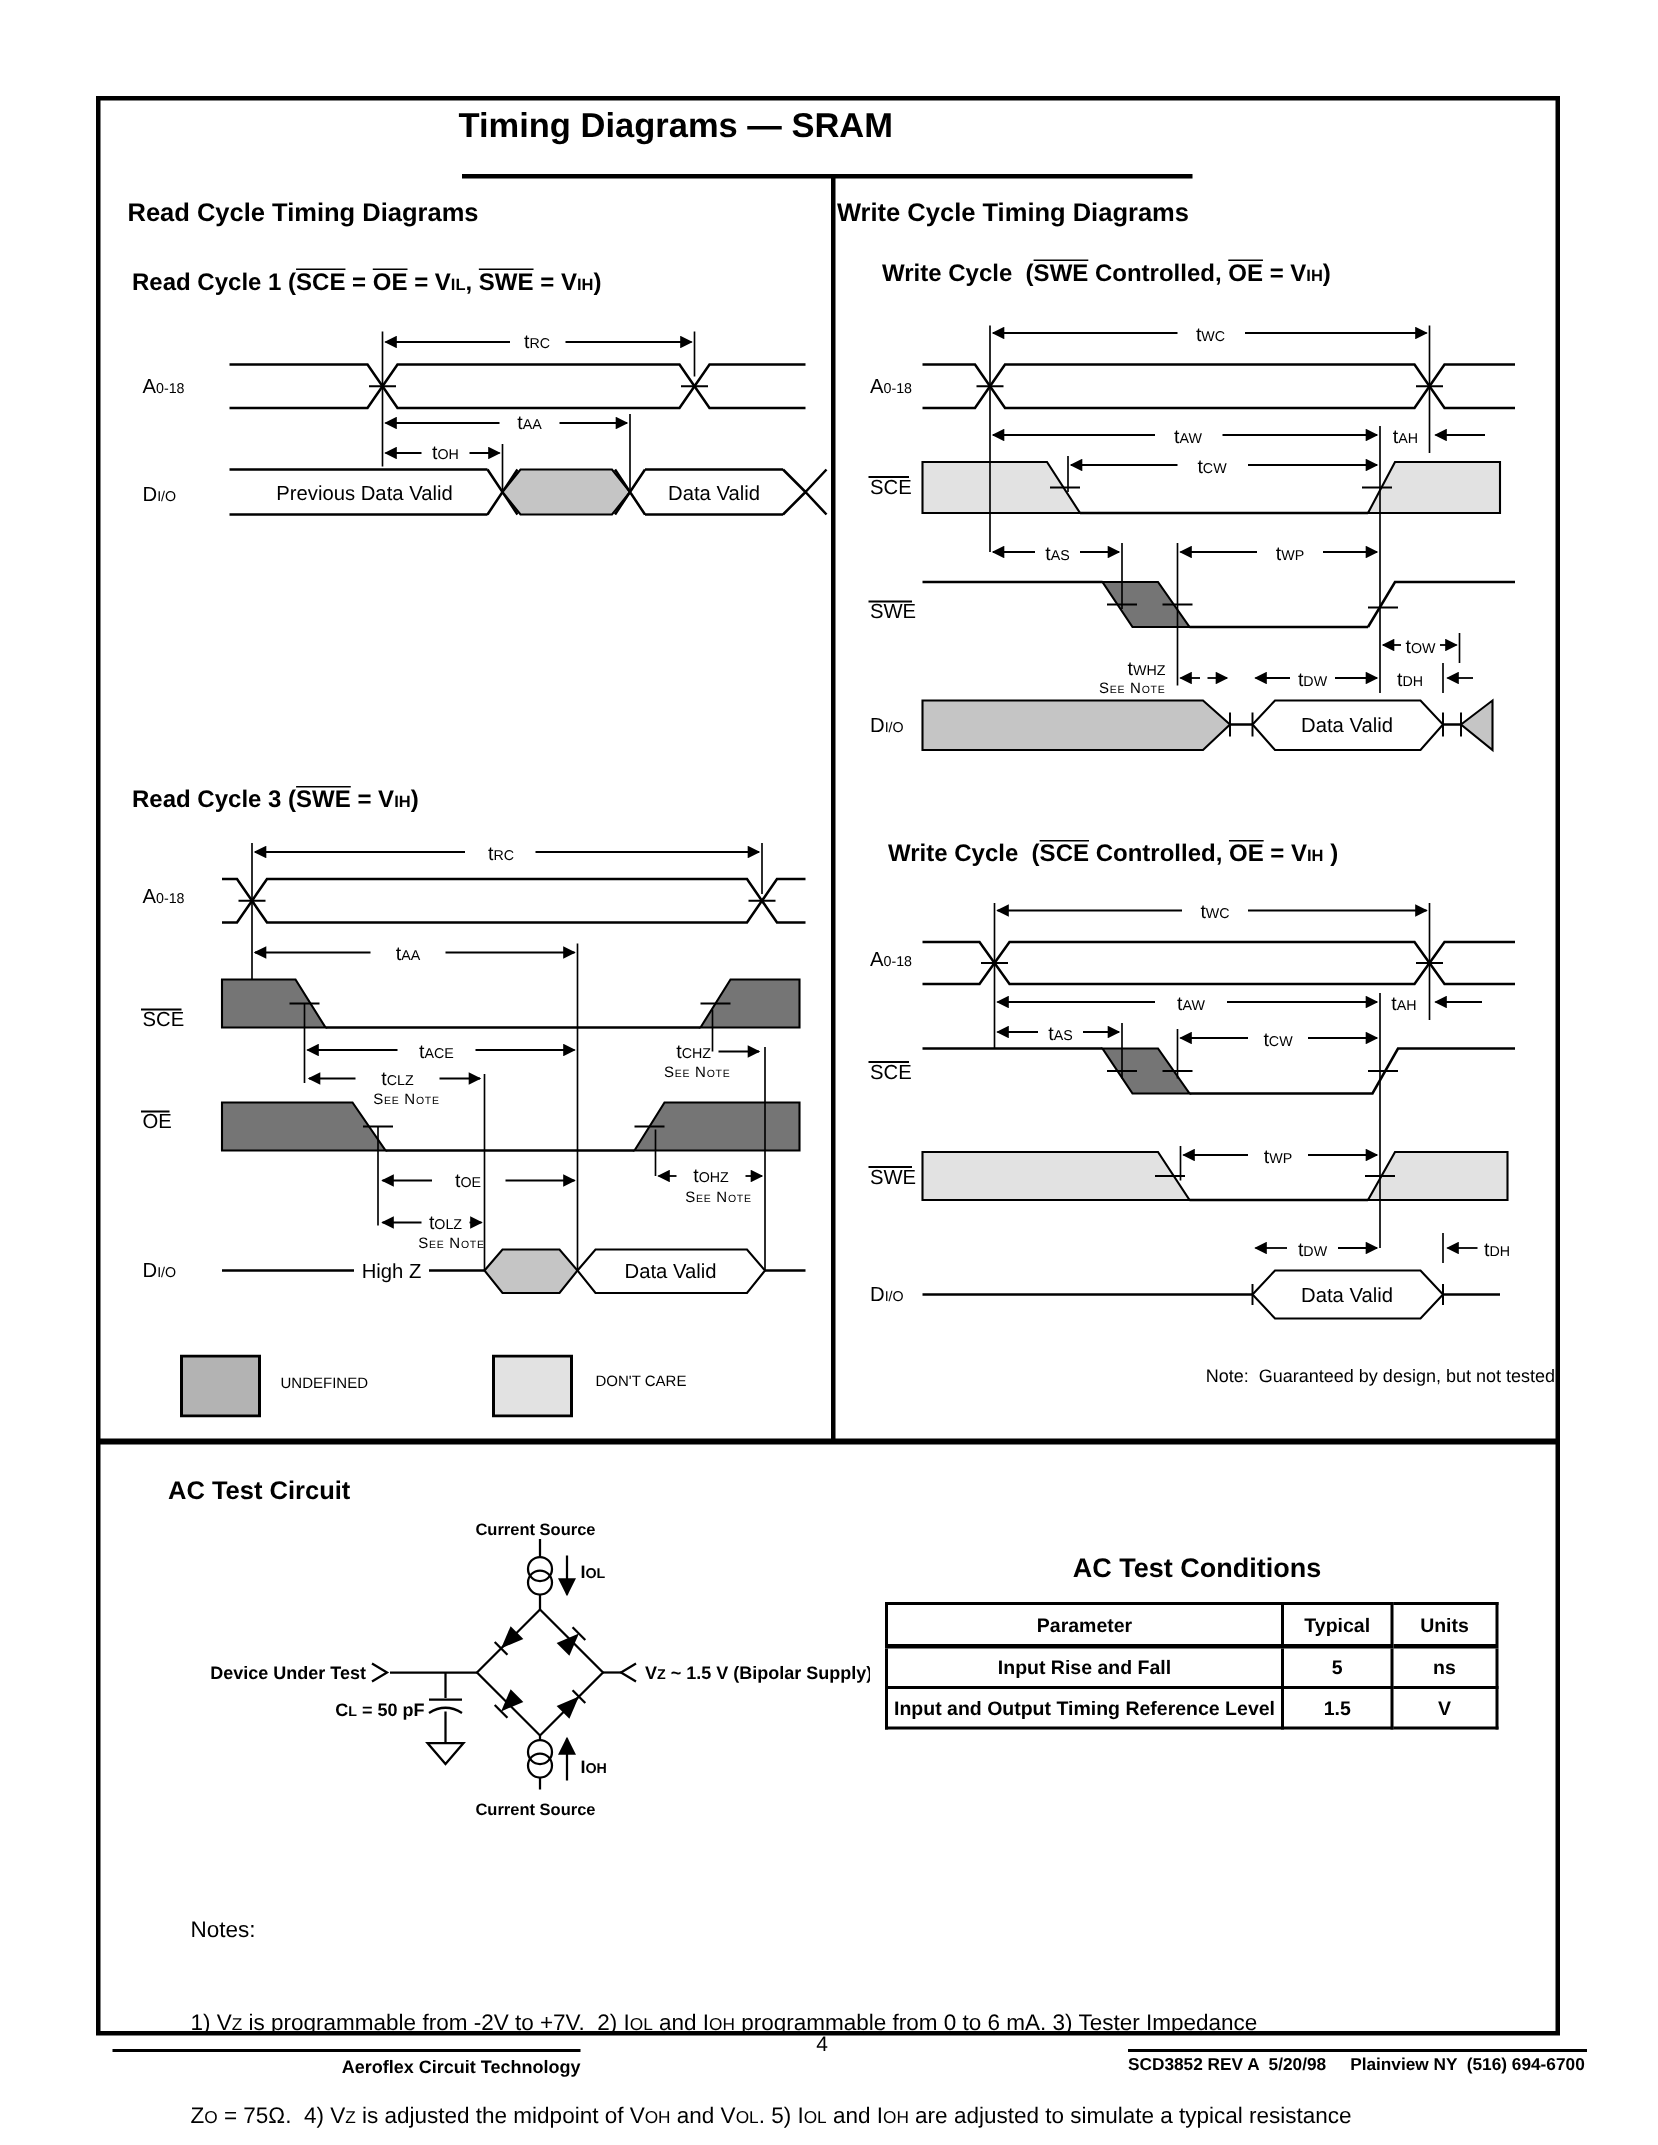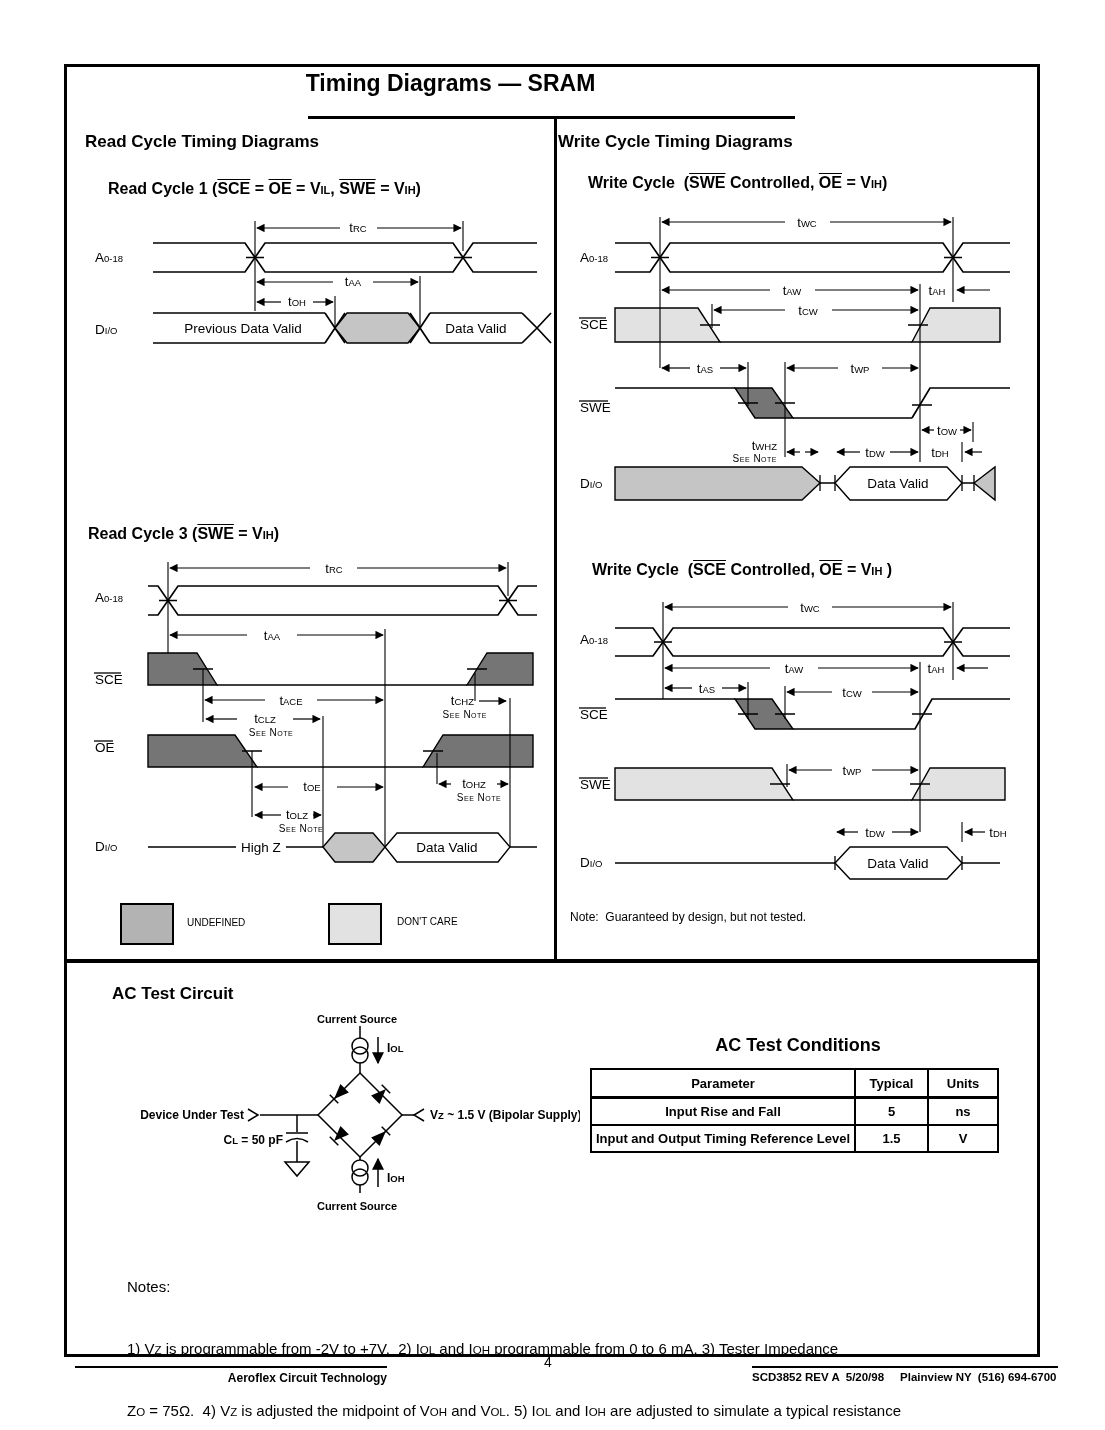--- a/index.html
+++ b/index.html
@@ -10,41 +10,41 @@
   #col-divider{left:554px;top:116px;width:3px;height:846px;background:#000;}
   #section-divider{left:64px;top:959px;width:976px;height:4px;background:#000;}
   .page-title{left:64px;top:70px;width:773px;text-align:center;font-size:23px;font-weight:bold;}
   .col-head{top:132px;font-size:17px;font-weight:bold;}
   #read-col-head{left:85px;width:450px;}
   #write-col-head{left:558px;width:450px;}
   .subtitle{font-size:16px;font-weight:bold;white-space:pre;}
   .ol{text-decoration:overline;}
   .sb{font-size:11px;}
   .nsub{font-size:11.5px;}
-  #read1-title{left:88px;top:180px;margin-left:20px;}
+  #read1-title{left:88px;top:180px;}
   #write1-title{left:588px;top:174px;}
   #read2-title{left:88px;top:525px;}
   #write2-title{left:592px;top:561px;}
   svg text{font-family:"Liberation Sans",sans-serif;fill:#000;}
   .tl{font-size:13px;}
   .ts{font-size:9.5px;}
   .sg{font-size:13.5px;}
   .ss{font-size:9.5px;}
   .wt{font-size:13.5px;}
   .sn{font-size:10px;font-variant:small-caps;letter-spacing:0.5px;}
   .ct{font-size:11px;font-weight:bold;}
   .cl{font-size:12px;font-weight:bold;}
   .dim{stroke:#000;stroke-width:1.2;fill:none;}
   .wv{stroke:#000;stroke-width:1.7;fill:none;}
   .ref{stroke:#000;stroke-width:1.1;fill:none;}
   .tick{stroke:#000;stroke-width:1.3;fill:none;}
   .fs{stroke:#000;stroke-width:1.4;}
   .cs{stroke:#000;stroke-width:1.5;fill:none;}
   .legend-label{font-size:10px;}
-  #write2-note{left:570px;top:910px;width:470px;text-align:left;font-size:12px;white-space:pre;}
+  #write2-note{left:570px;top:910px;width:470px;text-align:right;font-size:12px;white-space:pre;}
   #ac-circuit-heading{left:112px;top:984px;font-size:17px;font-weight:bold;}
   #ac-cond-heading{left:598px;top:1035px;width:400px;text-align:center;font-size:18px;font-weight:bold;}
   #ac-table{left:590px;top:1068px;border-collapse:collapse;}
   #ac-table th,#ac-table td{border:2px solid #000;font-size:13px;font-weight:bold;text-align:center;padding:0;}
   #ac-table th{height:26px;border-bottom:3px solid #000;}
   #ac-table td{height:25px;}
   .c-param{width:262px;}
   .c-typ{width:71px;}
   .c-unit{width:68px;}
   #notes{left:127px;top:1236px;width:860px;font-size:15px;line-height:20.5px;white-space:pre;}

